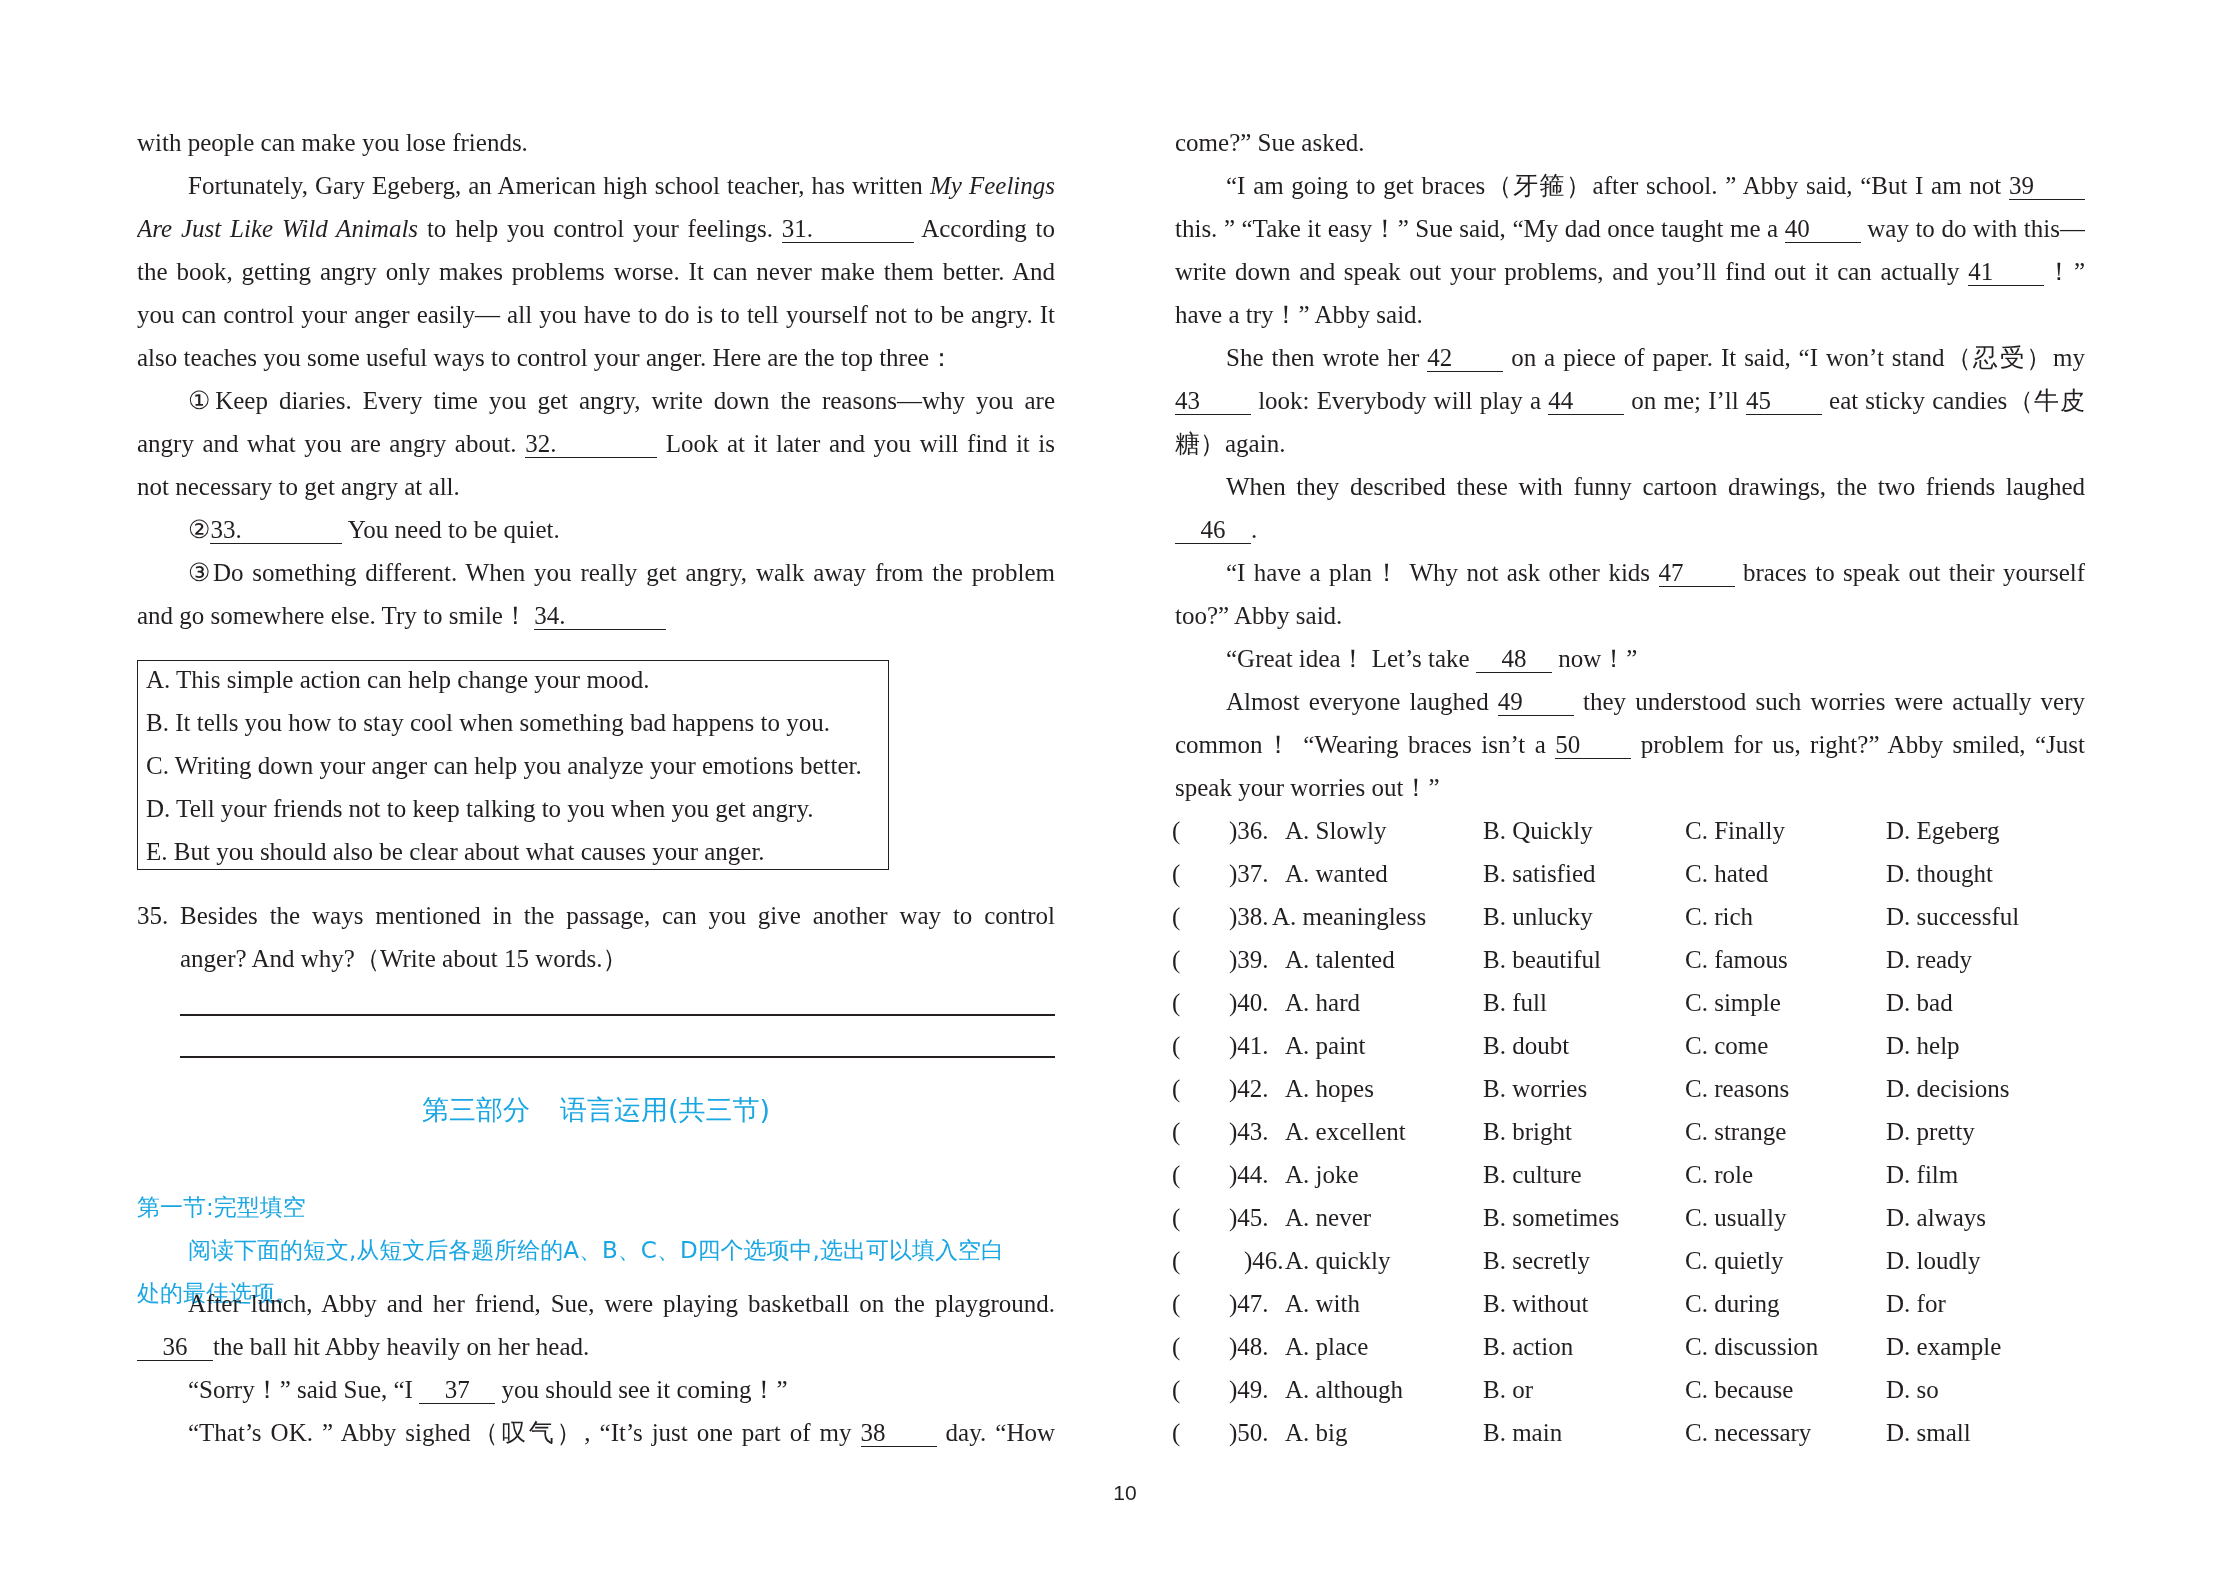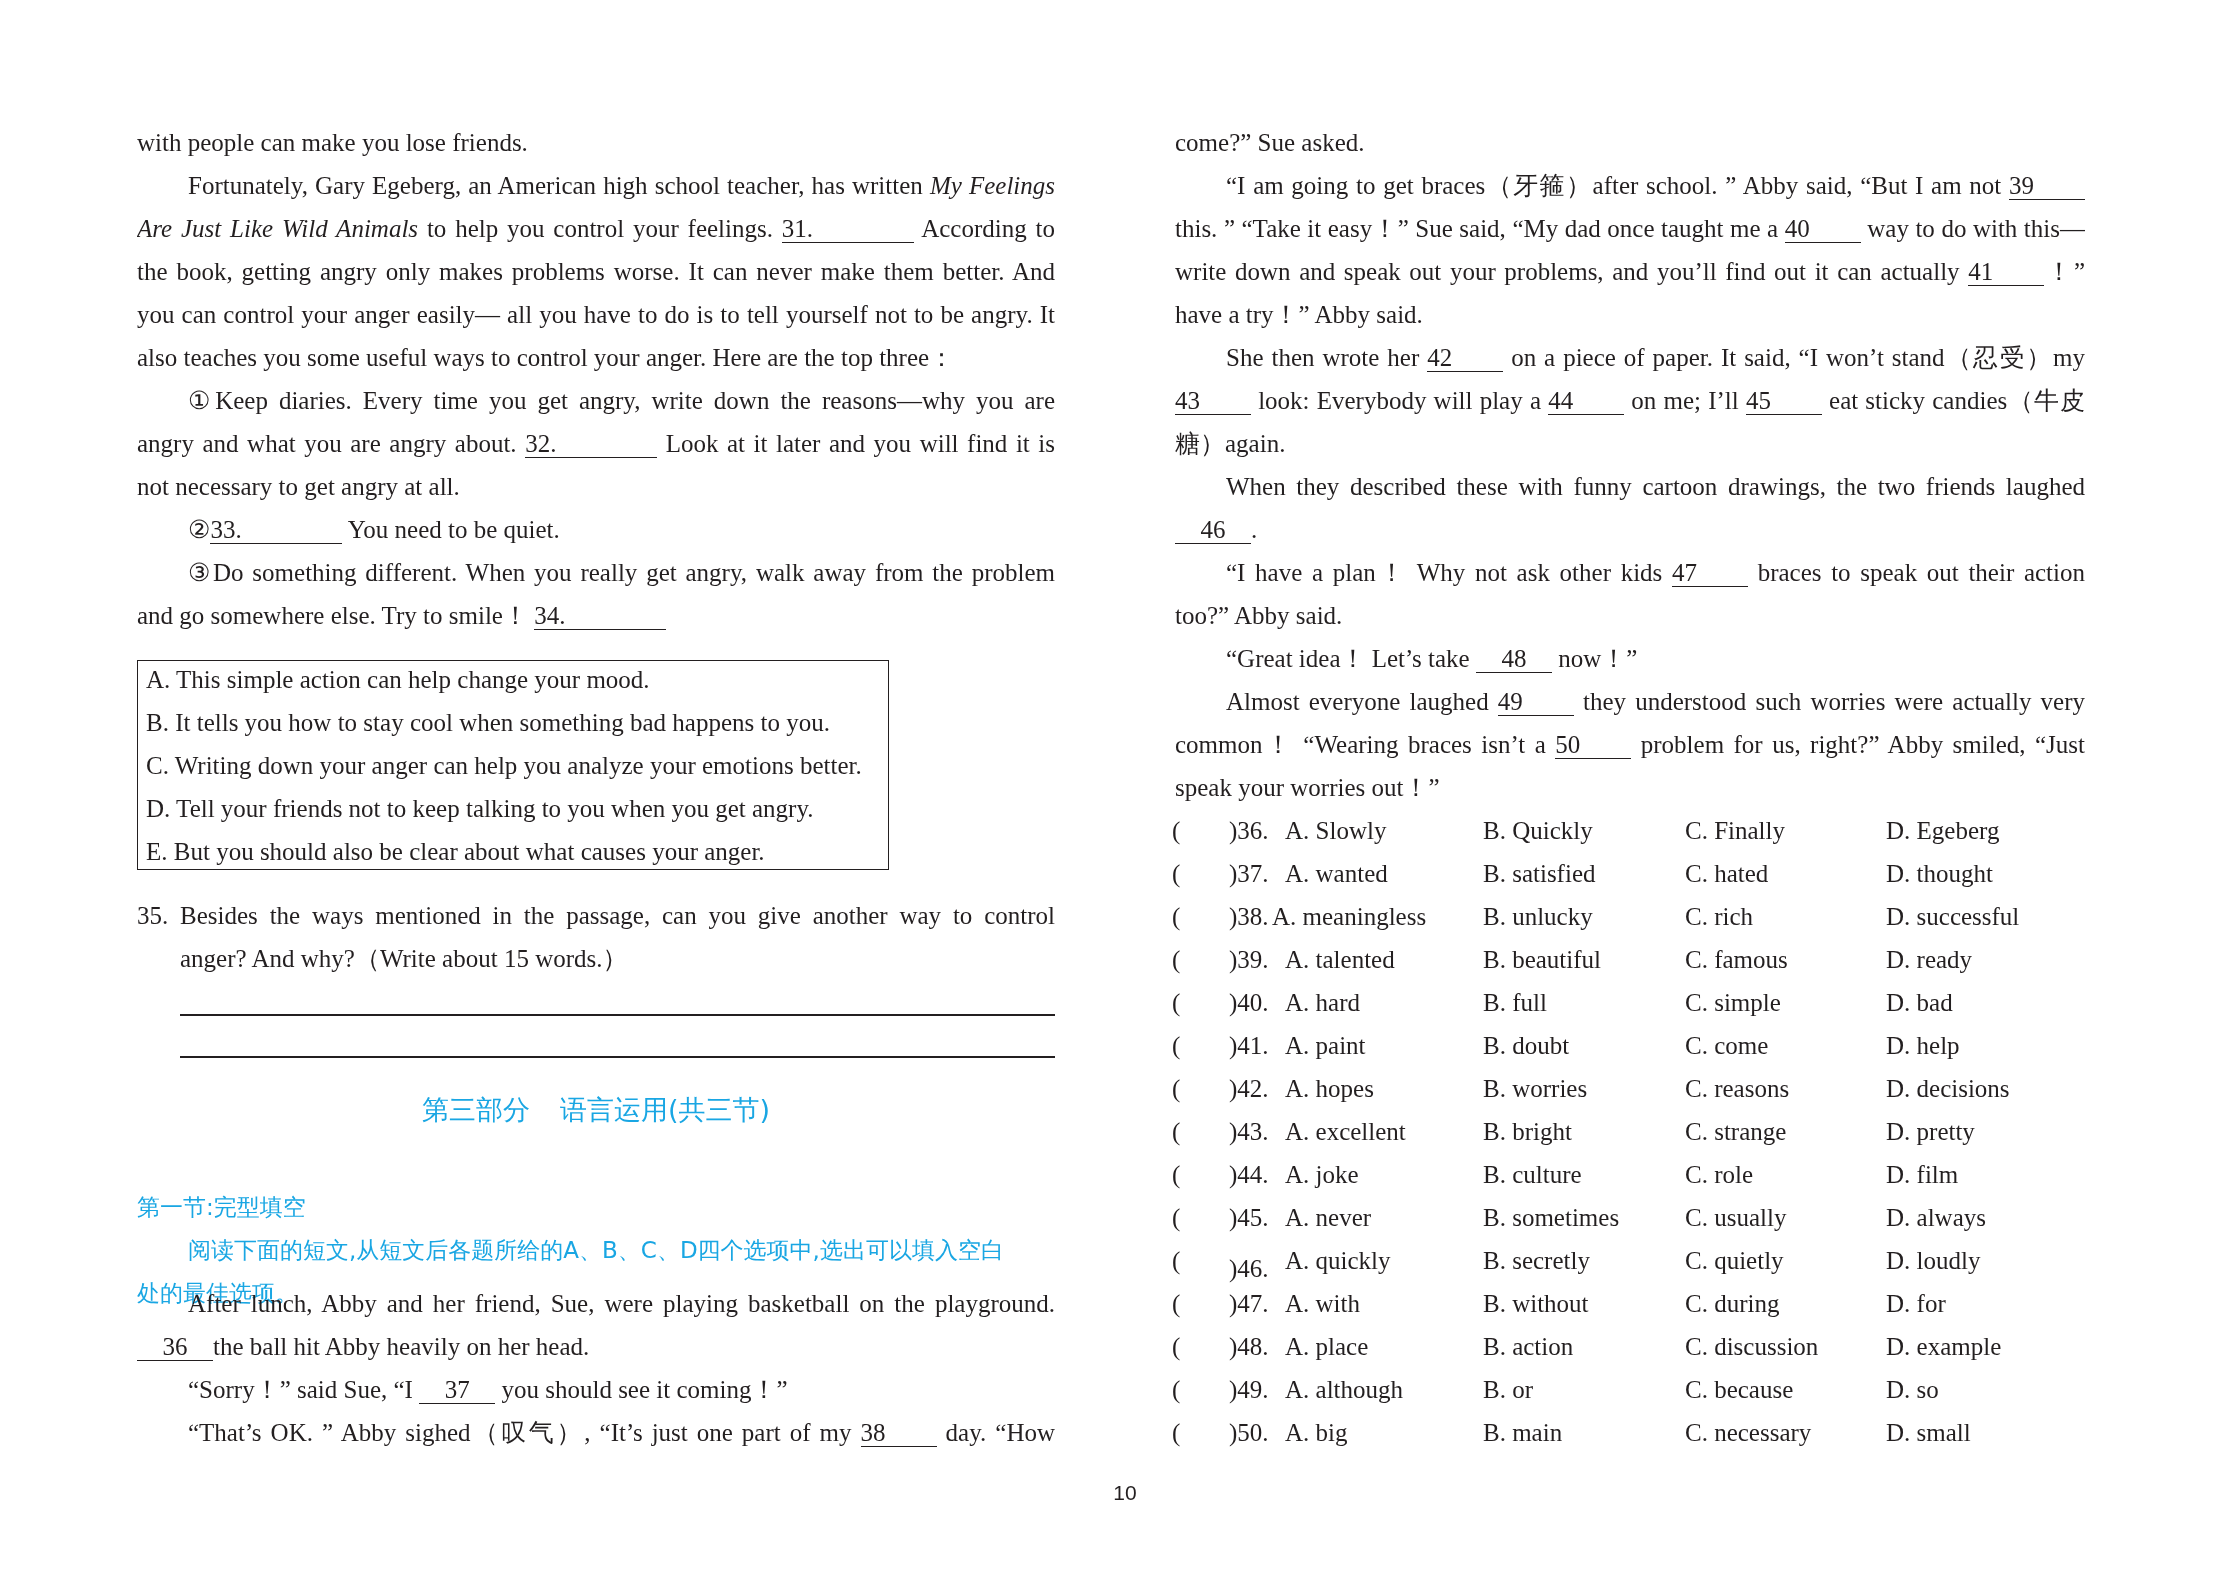--- a/index.html
+++ b/index.html
@@ -78,21 +78,21 @@
 <div class="ln rc" style="top:128px">come?” Sue asked.</div>
 <div class="ln rc just ind" style="top:171px"><span>“I am going to get braces（牙箍）after school. ” Abby said, “But I am not </span><span class="blank b-num">39</span></div>
 <div class="ln rc just" style="top:214px"><span>this. ” “Take it easy！” Sue said, “My dad once taught me a </span><span class="blank b-num">40</span><span> way to do with this—</span></div>
 <div class="ln rc just" style="top:257px"><span>write down and speak out your problems, and you’ll find out it can actually </span><span class="blank b-num">41</span><span>！” “I’ll</span></div>
 <div class="ln rc" style="top:300px">have a try！” Abby said.</div>
 <div class="ln rc just ind" style="top:343px"><span>She then wrote her </span><span class="blank b-num">42</span><span> on a piece of paper. It said, “I won’t stand（忍受）my new</span></div>
 <div class="ln rc just" style="top:386px"><span class="blank b-num">43</span><span> look: Everybody will play a </span><span class="blank b-num">44</span><span> on me; I’ll </span><span class="blank b-num">45</span><span> eat sticky candies（牛皮</span></div>
 <div class="ln rc" style="top:429px">糖）again.</div>
 <div class="ln rc just ind" style="top:472px">When they described these with funny cartoon drawings, the two friends laughed</div>
 <div class="ln rc" style="top:515px"><span class="blank b-num">46</span><span>.</span></div>
-<div class="ln rc just ind" style="top:558px"><span>“I have a plan！ Why not ask other kids </span><span class="blank b-num">47</span><span> braces to speak out their action</span></div>
+<div class="ln rc just ind" style="top:558px"><span>“I have a plan！ Why not ask other kids </span><span class="blank b-num">47</span><span> braces to speak out their yourself</span></div>
 <div class="ln rc" style="top:601px">too?” Abby said.</div>
 <div class="ln rc ind" style="top:644px"><span>“Great idea！ Let’s take </span><span class="blank b-num">48</span><span> now！”</span></div>
 <div class="ln rc just ind" style="top:687px"><span>Almost everyone laughed </span><span class="blank b-num">49</span><span> they understood such worries were actually very</span></div>
 <div class="ln rc just" style="top:730px"><span>common！ “Wearing braces isn’t a </span><span class="blank b-num">50</span><span> problem for us, right?” Abby smiled, “Just</span></div>
 <div class="ln rc" style="top:773px">speak your worries out！”</div>
 
 <div id="choices">
     <div class="opt-row" style="top: 816px;">
       <span style="left: 0px;">(</span>
       <span style="left: 57px; text-align: right;">)36.</span>
@@ -168,21 +168,21 @@
     <div class="opt-row" style="top: 1203px;">
       <span style="left: 0px;">(</span>
       <span style="left: 57px;">)45.</span>
       <span style="left: 113px;">A.  never</span>
       <span style="left: 311px;">B.  sometimes</span>
       <span style="left: 513px;">C.  usually</span>
       <span style="left: 714px;">D.  always</span>
     </div>
     <div class="opt-row" style="top: 1246px;">
       <span style="left: 0px;">(</span>
-      <span style="left: 57px; margin-top: 8px;">)46.</span>
+      <span style="left: 72px;">)46.</span>
       <span style="left: 113px;">A.  quickly</span>
       <span style="left: 311px;">B.  secretly</span>
       <span style="left: 513px;">C.  quietly</span>
       <span style="left: 714px;">D.  loudly</span>
     </div>
     <div class="opt-row" style="top: 1289px;">
       <span style="left: 0px;">(</span>
       <span style="left: 57px;">)47.</span>
       <span style="left: 113px;">A.  with</span>
       <span style="left: 311px;">B.  without</span>

